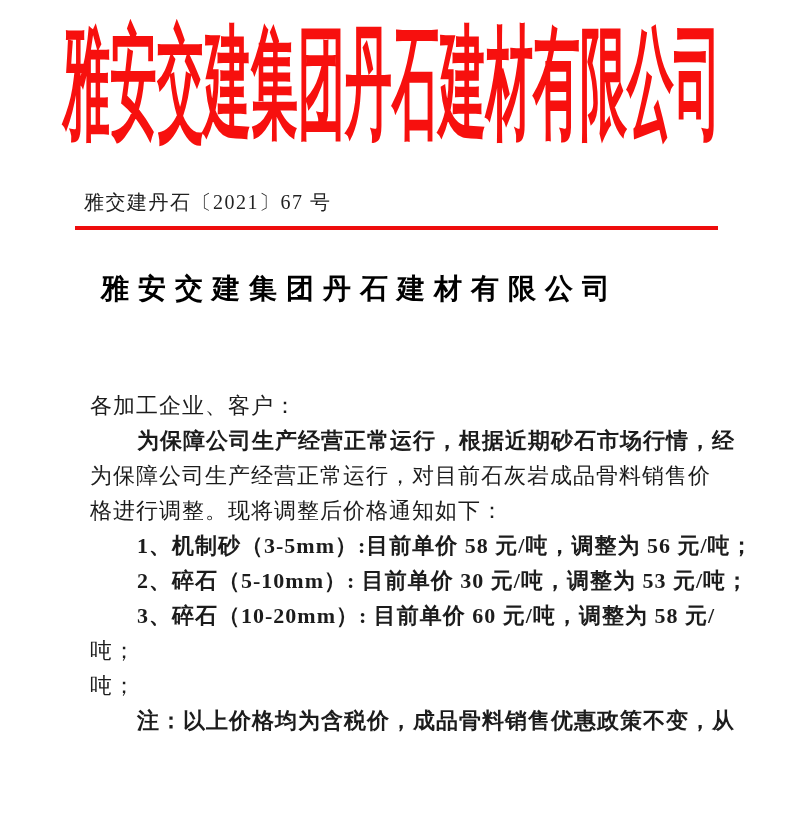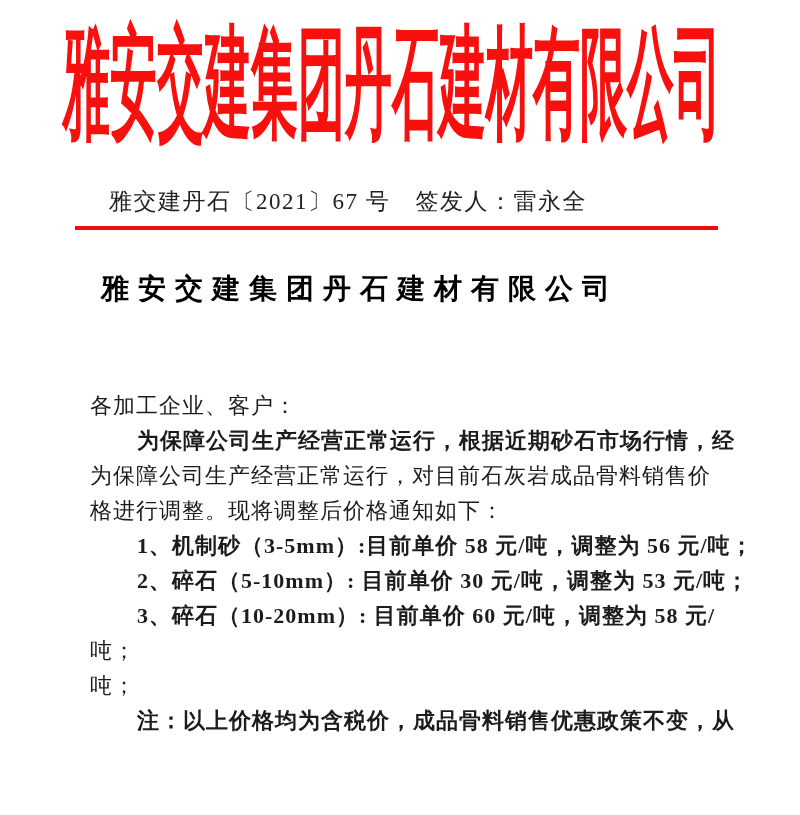--- a/index.html
+++ b/index.html
@@ -26,23 +26,23 @@
     font-size: 47px;
     font-weight: bold;
     letter-spacing: 0;
     white-space: nowrap;
     transform: scaleY(2.6);
     transform-origin: 50% 50%;
   }
   
   .docinfo {
     position: absolute;
-    top: 189px; left: 109px; right: 93px;
+    top: 189px; left: 84px; right: 93px;
     display: flex; justify-content: space-between; align-items: center;
-    font-size: 23px;
+    font-size: 20px;
     letter-spacing: 1.5px;
     line-height: 26px;
     color: #222;
     white-space: nowrap;
   }
   
   .red-rule {
     position: absolute;
     top: 226px; left: 75px;
     width: 643px; height: 4px;
@@ -76,21 +76,20 @@
 <body>
 
 <div class="page">
 
   <div class="masthead">
     <span class="masthead-text" style="color: rgb(247, 16, 14);">雅安交建集团丹石建材有限公司</span>
   </div>
 
   <div class="docinfo">
     <span>雅交建丹石〔2021〕67 号</span>
-    <span>签发人：雷永全</span>
   </div>
 
   <div class="red-rule" style="background: rgb(238, 13, 13);"></div>
 
   <div class="doc-title">
     <div>雅安交建集团丹石建材有限公司</div>
   </div>
 
   <div class="body-text">
     <div class="line">各加工企业、客户：</div>

